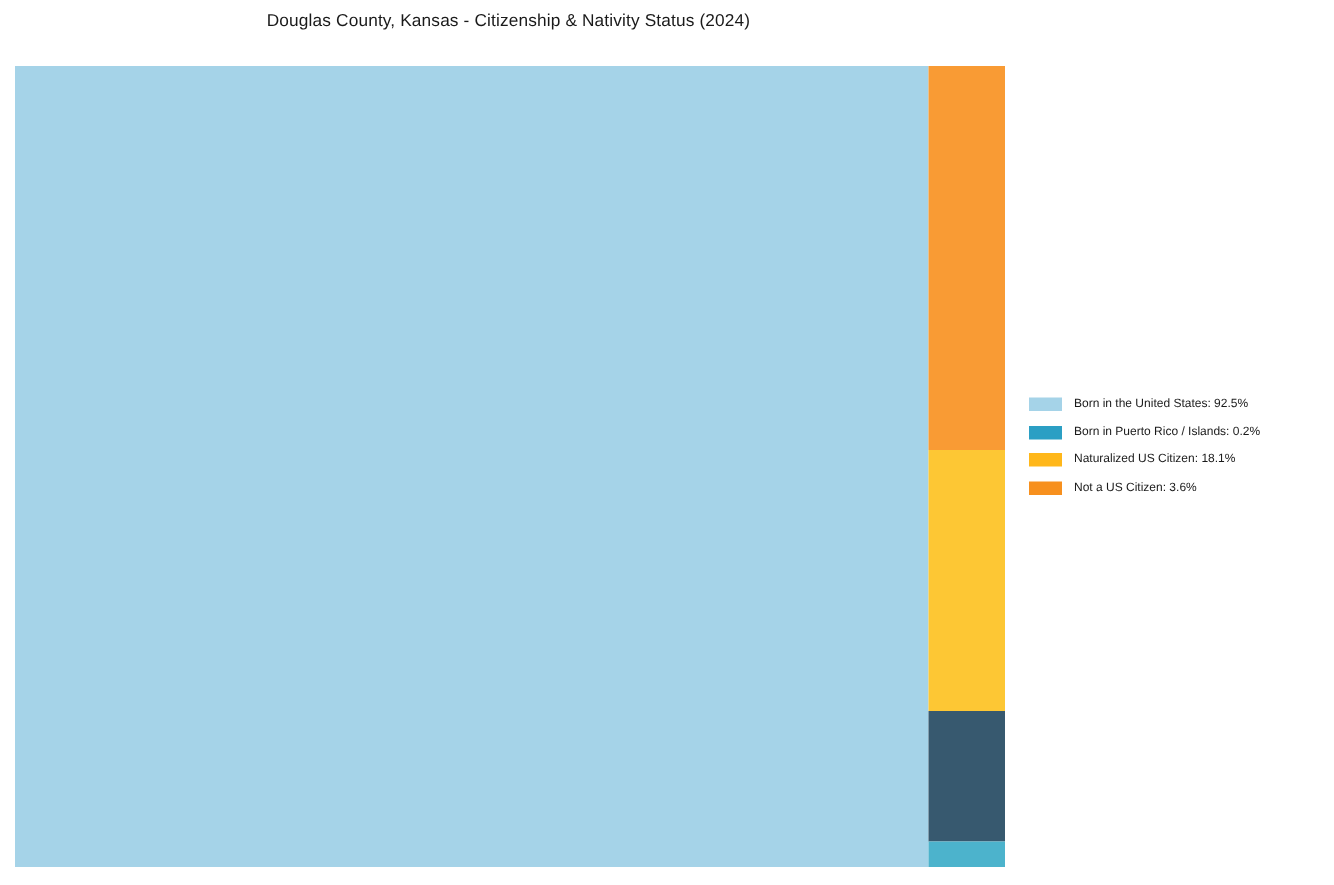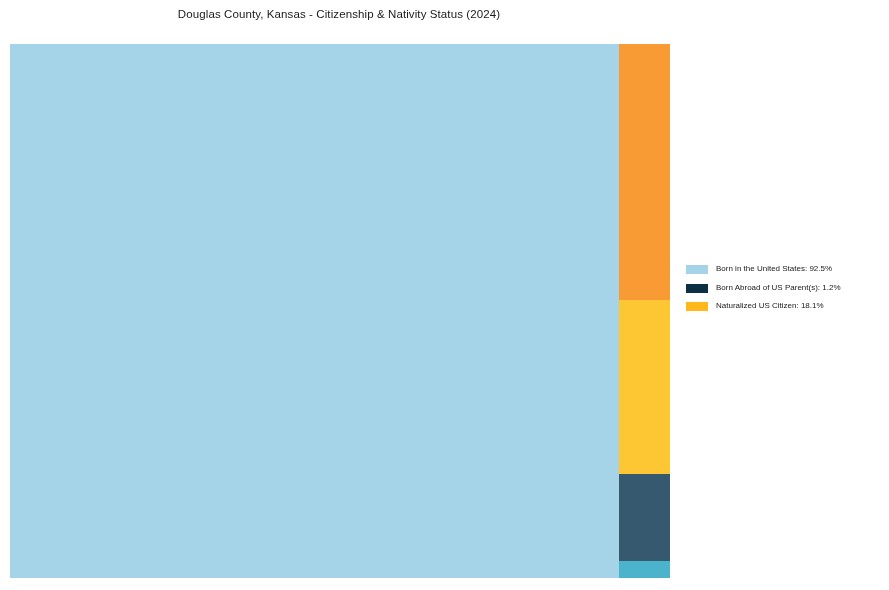--- a/index.html
+++ b/index.html
@@ -90,22 +90,26 @@
       <div class="tm-tile" style="left: 609px; top: 430px; width: 51px; height: 87px; background: rgb(55, 89, 111);"></div>
       <div class="tm-tile" style="left: 609px; top: 517px; width: 51px; height: 17px; background: rgb(76, 179, 204);"></div>
     </div>
 
   <div class="legend">
       <div class="legend-row">
         <span class="legend-swatch" style="background: rgb(165, 211, 232);"></span>
         <span class="legend-label">Born in the United States: 92.5%</span>
       </div>
       <div class="legend-row">
-        <span class="legend-swatch" style="background: rgb(13, 47, 68);"></span>
-        <span class="legend-label">Born Abroad of US Parent(s): 1.2%</span>
+        <span class="legend-swatch" style="background: rgb(43, 159, 196);"></span>
+        <span class="legend-label">Born in Puerto Rico / Islands: 0.2%</span>
       </div>
       <div class="legend-row">
         <span class="legend-swatch" style="background: rgb(255, 183, 26);"></span>
         <span class="legend-label">Naturalized US Citizen: 18.1%</span>
+      </div>
+      <div class="legend-row">
+        <span class="legend-swatch" style="background: rgb(247, 144, 30);"></span>
+        <span class="legend-label">Not a US Citizen: 3.6%</span>
       </div>
     </div>
 
 </div>
 
 </body></html>

